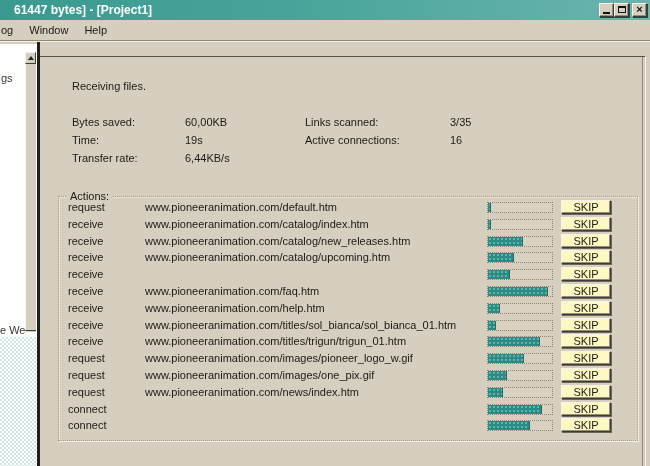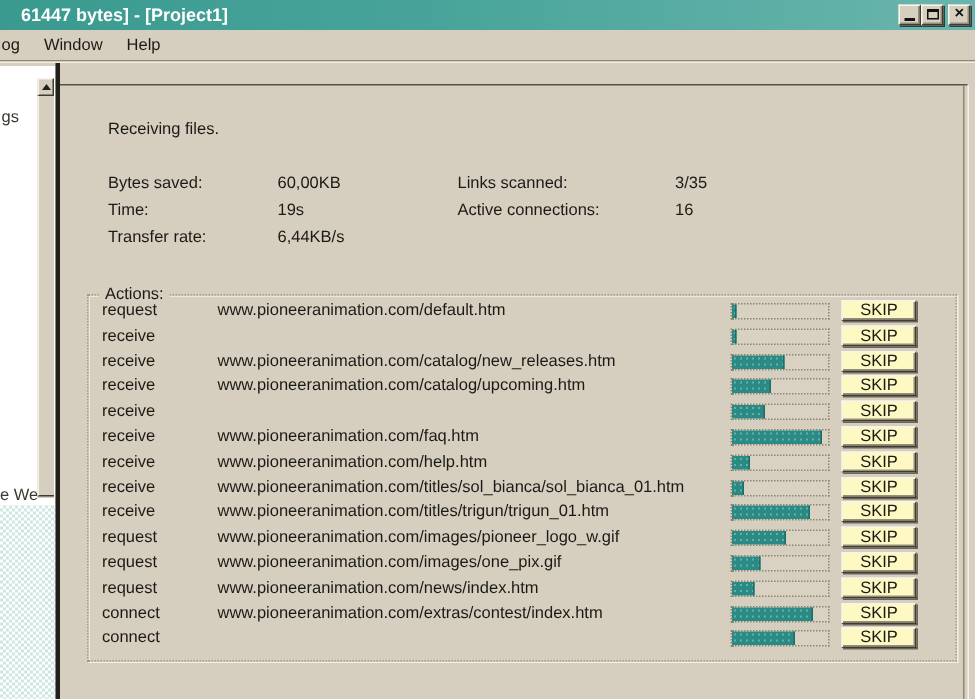--- a/index.html
+++ b/index.html
@@ -188,20 +188,21 @@
       <span class="row-action">request</span>
       <span class="row-url">www.pioneeranimation.com/default.htm</span>
       <div class="row-track">
         <div class="row-fill" style="width: 5%;"></div>
       </div>
       <button class="skip-btn">SKIP</button>
     </div>
 
     <div class="action-row">
       <span class="row-action">receive</span>
+      <span class="row-url">www.pioneeranimation.com/catalog/index.htm</span>
       <div class="row-track">
         <div class="row-fill" style="width: 5%;"></div>
       </div>
       <button class="skip-btn">SKIP</button>
     </div>
 
     <div class="action-row">
       <span class="row-action">receive</span>
       <span class="row-url">www.pioneeranimation.com/catalog/new_releases.htm</span>
       <div class="row-track">
@@ -285,21 +286,20 @@
       <span class="row-action">request</span>
       <span class="row-url">www.pioneeranimation.com/news/index.htm</span>
       <div class="row-track">
         <div class="row-fill" style="width: 23%;"></div>
       </div>
       <button class="skip-btn">SKIP</button>
     </div>
 
     <div class="action-row">
       <span class="row-action">connect</span>
-      <span class="row-url">www.pioneeranimation.com/extras/contest/index.htm</span>
       <div class="row-track">
         <div class="row-fill" style="width: 85%;"></div>
       </div>
       <button class="skip-btn">SKIP</button>
     </div>
 
     <div class="action-row">
       <span class="row-action">connect</span>
       <div class="row-track">
         <div class="row-fill" style="width: 65%;"></div>

